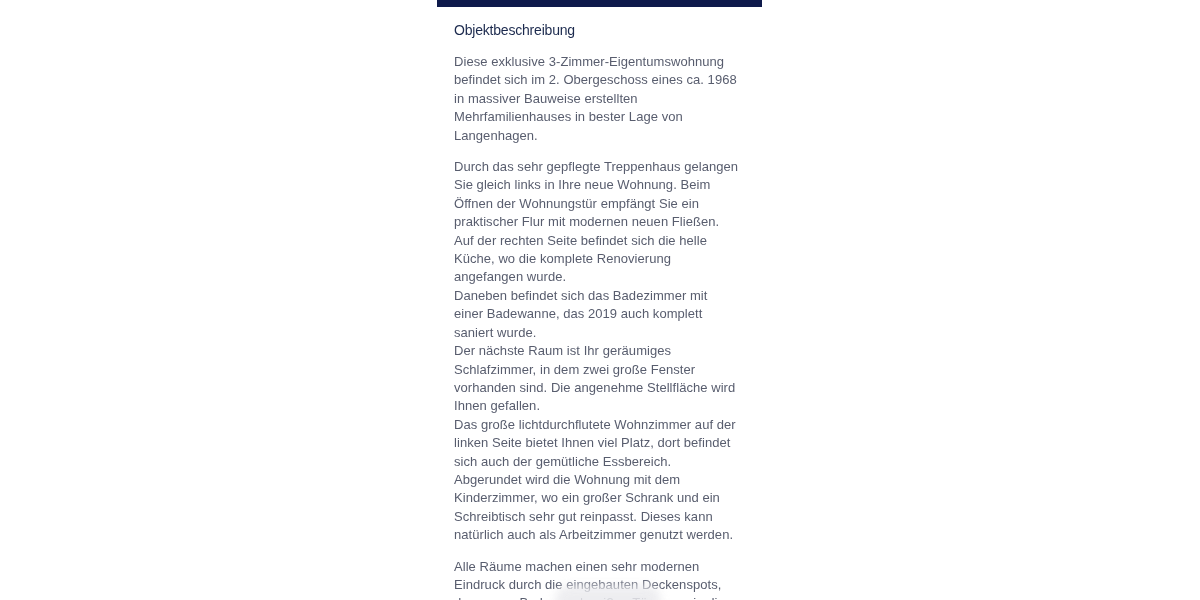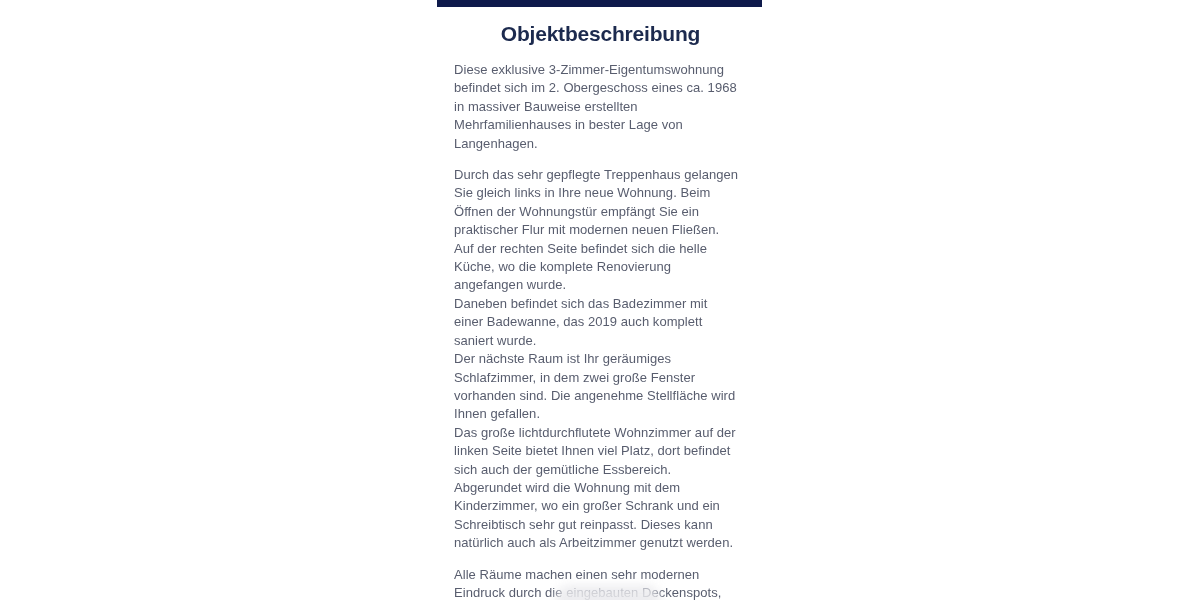--- a/index.html
+++ b/index.html
@@ -22,25 +22,24 @@
   .top-bar {
     height: 7px;
     margin: 0 2px 0 1px;
     background: #0e1a4b;
   }
   .content {
     padding: 9px 17px 0 18px;
   }
   h1.section-title {
     margin: 6px 0 15px 0;
-    font-size: 21px;
-    font-weight: 700;
+    font-size: 14px;
+    font-weight: 400;
     letter-spacing: -0.2px;
     color: #1c2a4e;
-    text-align: center;
   }
   p.desc {
     margin: 0 8px 13px 0;
     font-size: 13px;
     line-height: 18.4px;
     letter-spacing: 0.05px;
     color: #585d6e;
     white-space: pre-line;
   }
   .ghost-button {

